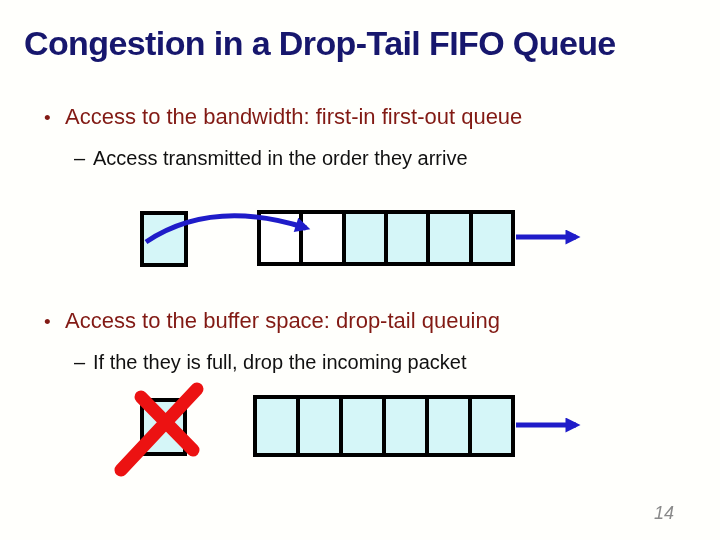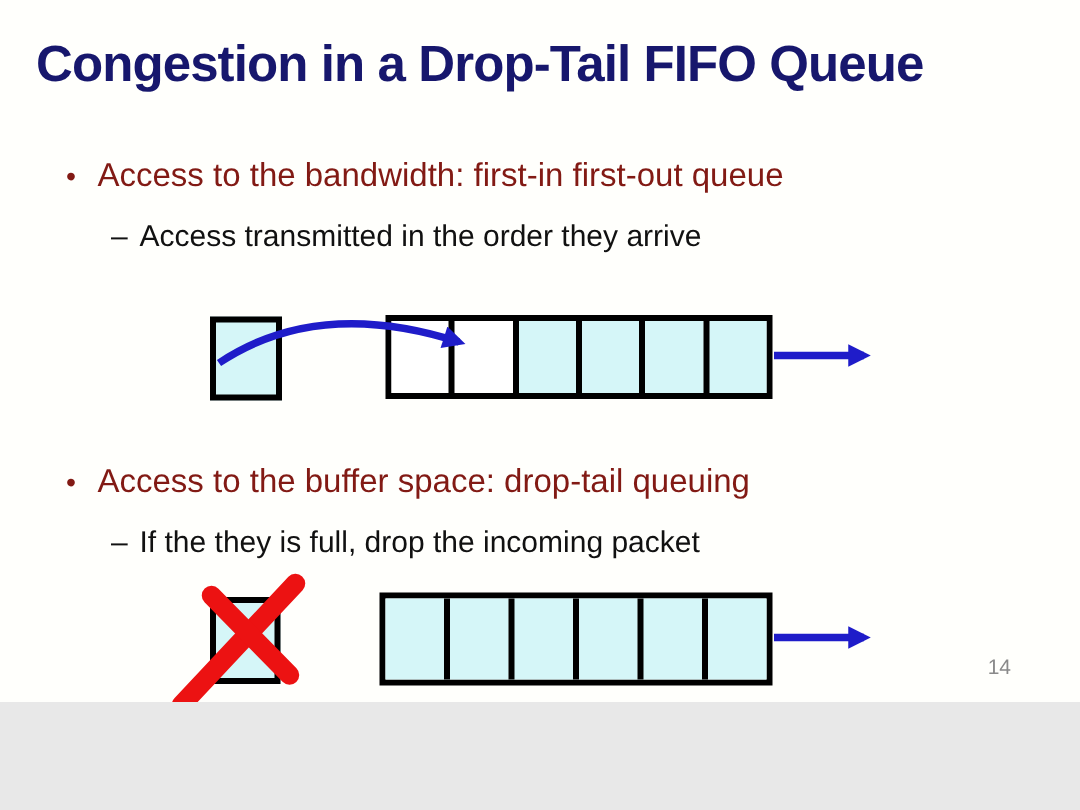--- a/index.html
+++ b/index.html
@@ -4,21 +4,21 @@
 <style>
   :root{
     --background:#fffffc; --title-text:#17176d; --bullet-text:#821a14;
     --body-text:#111111; --packet-fill:#d5f6f8; --packet-empty:#ffffff;
     --packet-border:#000000; --arrow-blue:#1f1cc9; --drop-x-red:#ec1212;
     --page-number-text:#8a8a8a;
   }
   html,body{margin:0;padding:0;}
   body{background:#e8e8e8;}
   .slide{
-    position:relative; width:720px; height:468px;
+    position:relative; width:720px; height:540px;
     background:var(--background);
     font-family:"Liberation Sans", sans-serif;
     overflow:hidden;
   }
   .title{
     position:absolute; left:24px; top:24px; margin:0;
     font-size:34px; font-weight:600; letter-spacing:-0.6px;
     color:var(--title-text); white-space:nowrap;
   }
   .bullet-row{
@@ -55,21 +55,21 @@
   .queue .cell.full{ background:var(--packet-fill); }
   .overlay{
     position:absolute; left:0; top:0; width:720px; height:540px;
     pointer-events:none;
   }
   .arrow{ fill:none; stroke:var(--arrow-blue); stroke-width:5; }
   .ah-fill{ fill:var(--arrow-blue); }
   .xline{ fill:none; stroke:var(--drop-x-red); stroke-width:13; stroke-linecap:round; }
   .page-number{
     position:absolute; right:46px; bottom:16px;
-    font-size:14px; color:var(--page-number-text);
+    font-size:18px; color:var(--page-number-text);font-style:italic;
   }
 </style>
 </head>
 <body>
 
 <div class="slide">
 
   <h1 class="title">Congestion in a Drop-Tail FIFO Queue</h1>
 
   <div class="bullet-row bullet-1">

